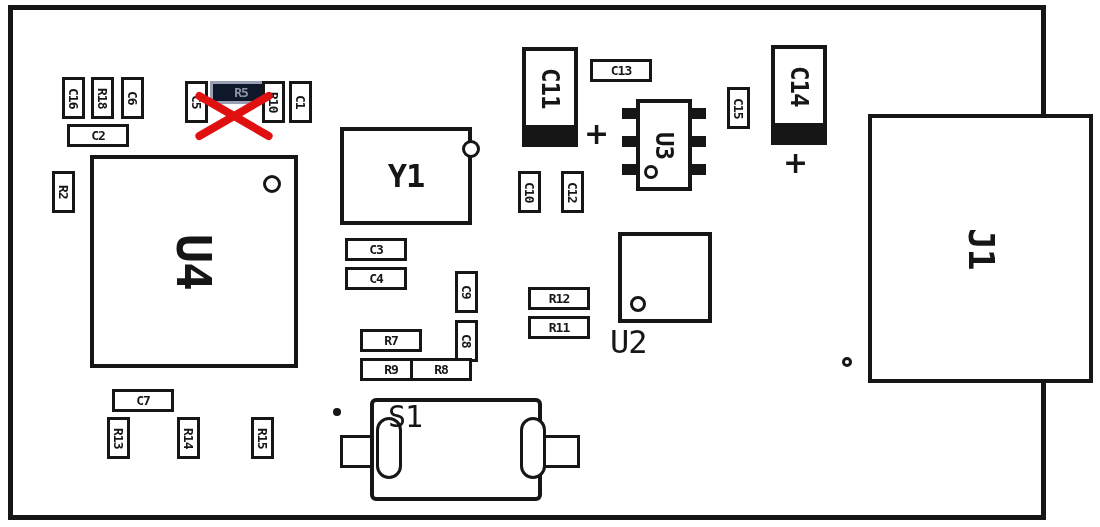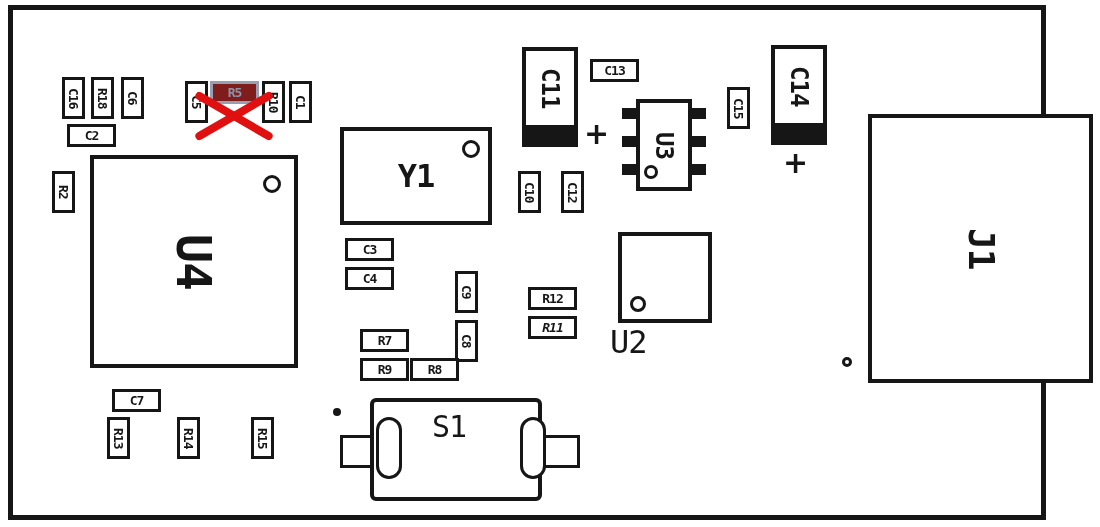--- a/index.html
+++ b/index.html
@@ -12,32 +12,32 @@
   }
   .board-outline {
     position: absolute; left: 8px; top: 5px; width: 1038px; height: 515px;
     border: 5px solid #161616; z-index: 0; background: #ffffff;
   }
   .part {
     position: absolute; background: #ffffff; border: 3px solid #161616;
     display: flex; align-items: center; justify-content: center; z-index: 2;
   }
   .pv { width: 23px; height: 42px; }
-  .ph { width: 49px; height: 23px; }
+  .ph { width: 62px; height: 23px; }
   .lbl { font-weight: bold; font-size: 13px; line-height: 1; letter-spacing: -1px; white-space: nowrap; }
   .vtext { writing-mode: vertical-rl; text-orientation: mixed; }
   .bigpart { border-width: 4px; }
   .circ { position: absolute; border: 3px solid #161616; border-radius: 50%; background: #ffffff; z-index: 4; }
   .dotfill { position: absolute; background: #161616; border-radius: 50%; z-index: 4; }
   .band { position: absolute; left: 0; right: 0; bottom: 0; height: 18px; background: #161616; }
   .pin { position: absolute; background: #161616; z-index: 1; }
   .plus { position: absolute; font-weight: bold; font-size: 30px; z-index: 2; line-height: 1;
           font-family: "DejaVu Sans", sans-serif; color: #161616; }
   .xbar { position: absolute; width: 88px; height: 8px; background: #e01010; border-radius: 4px; z-index: 6; }
-  .ghost { border-color: #989fb3; color: #8d94a8; background: #7f1d1d; }
+  .ghost { border-color: #989fb3; color: #8d94a8; background: #0f172a; }
   .freelabel { position: absolute; font-weight: normal; line-height: 1; z-index: 3; letter-spacing: -1px; }
 </style>
 </head>
 <body>
 
 <div id="canvas">
 
   <div class="board-outline"></div>
 
   <div class="part pv" style="left:62px; top:77px;">
@@ -70,21 +70,21 @@
   </div>
 
   <div class="xbar" style="left:190px; top:112px; transform:rotate(30deg);"></div>
   <div class="xbar" style="left:190px; top:112px; transform:rotate(-30deg);"></div>
 
   <div class="part bigpart" style="left:90px; top:155px; width:208px; height:213px;">
     <span class="lbl vtext" style="font-size:48px;">U4</span>
   </div>
   <div class="circ" style="left:263px; top:175px; width:18px; height:18px;"></div>
 
-  <div class="part bigpart" style="left:340px; top:127px; width:152px; height:98px;">
+  <div class="part bigpart" style="left:340px; top:127px; width:132px; height:98px;">
     <span class="lbl" style="font-size:32px;">Y1</span>
   </div>
   <div class="circ" style="left:462px; top:140px; width:18px; height:18px;"></div>
 
   <div class="part ph" style="left:345px; top:238px;">
     <span class="lbl">C3</span>
   </div>
   <div class="part ph" style="left:345px; top:267px;">
     <span class="lbl">C4</span>
   </div>
@@ -142,35 +142,35 @@
   </div>
   <div class="plus" style="left:783px; top:148px;">+</div>
 
   <div class="part bigpart" style="left:618px; top:232px; width:94px; height:91px;"></div>
   <div class="circ" style="left:630px; top:296px; width:16px; height:16px;"></div>
   <div class="freelabel" style="left:610px; top:326px; font-size:32px;">U2</div>
 
   <div class="part ph" style="left:528px; top:287px;">
     <span class="lbl">R12</span>
   </div>
-  <div class="part ph" style="left:528px; top:316px;font-style:italic;">
+  <div class="part ph" style="left:528px; top:316px;">
     <span class="lbl">R11</span>
   </div>
 
   <div class="part bigpart" style="left:868px; top:114px; width:225px; height:269px; z-index:3;">
     <span class="lbl vtext" style="font-size:36px;">J1</span>
   </div>
   <div class="circ" style="left:842px; top:357px; width:10px; height:10px; border-width:3px;"></div>
 
   <div class="part" style="left:340px; top:435px; width:34px; height:33px; z-index:1;"></div>
   <div class="part" style="left:538px; top:435px; width:42px; height:33px; z-index:1;"></div>
   <div class="part bigpart" style="left:370px; top:398px; width:172px; height:103px; border-radius:6px; z-index:2;"></div>
   <div class="part" style="left:376px; top:417px; width:26px; height:62px; border-radius:13px; z-index:3;"></div>
   <div class="part" style="left:520px; top:417px; width:26px; height:62px; border-radius:13px; z-index:3;"></div>
-  <div class="freelabel" style="left:388px; top:412px; font-size:30px;margin-left:44px;">S1</div>
+  <div class="freelabel" style="left:388px; top:402px; font-size:30px;">S1</div>
   <div class="dotfill" style="left:333px; top:408px; width:8px; height:8px;"></div>
 
   <div class="part ph" style="left:112px; top:389px;">
     <span class="lbl">C7</span>
   </div>
   <div class="part pv" style="left:107px; top:417px;">
     <span class="lbl vtext">R13</span>
   </div>
   <div class="part pv" style="left:177px; top:417px;">
     <span class="lbl vtext">R14</span>

